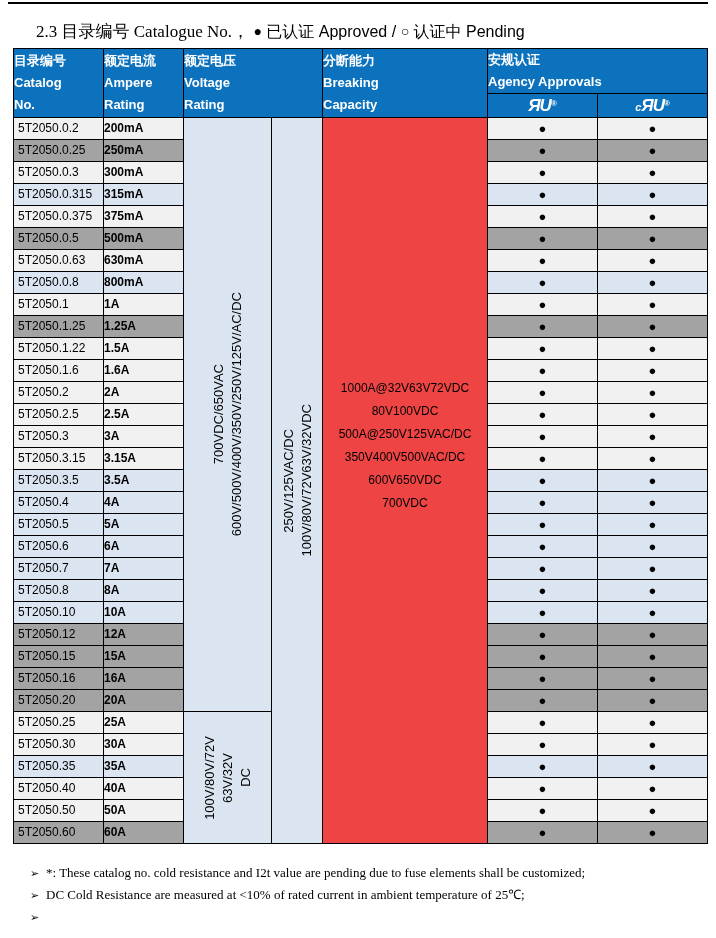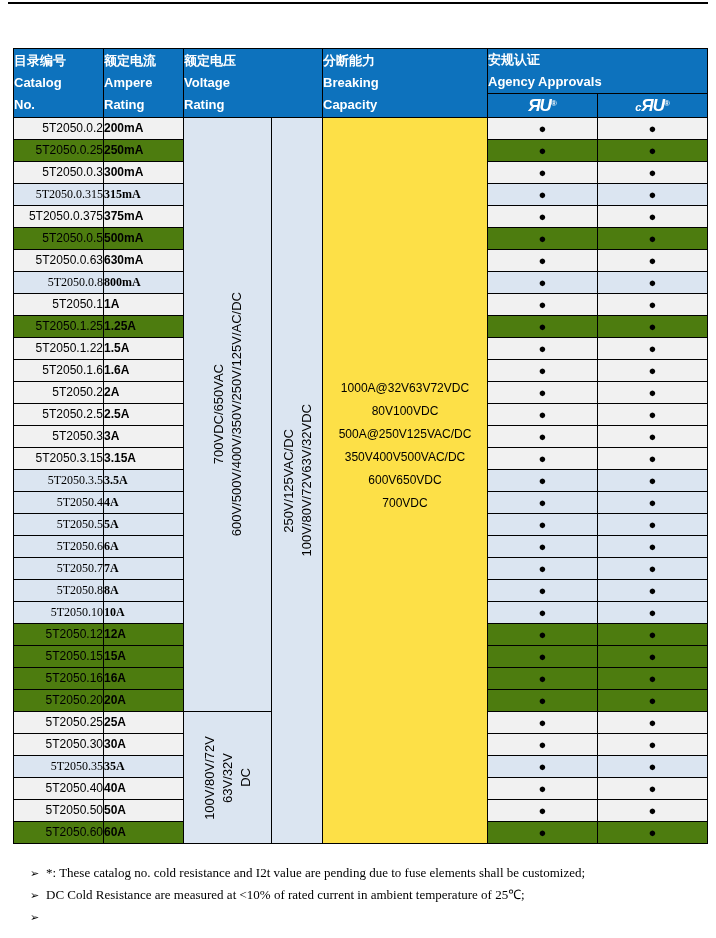--- a/index.html
+++ b/index.html
@@ -29,50 +29,58 @@
   thead .hline { line-height:22px; text-align:left; }
 
   .ul-mark { color:#fff; font-weight:bold; font-style:italic; white-space:nowrap; }
   .ul-main { font-size:17px; letter-spacing:-1px; }
   .ul-prefix { font-size:11px; }
   .ul-reg { font-size:8px; vertical-align:super; font-style:normal; }
   .logo-th { text-align:center; vertical-align:middle; }
 
   tbody tr { height:22px; }
   tbody td { font-size:12px; height:21px; line-height:21px; }
-  td.cat { text-align:right; padding-left:4px; }
+  td.cat { text-align:left; padding-left:4px; }
   td.amp { text-align:left; font-weight:bold; }
   td.dot-cell { text-align:center; font-size:13px; }
 
   .bg-gray  { background:#f1f1f1; }
-  .bg-peach { background:#4d7c0f; }
-  .bg-blue  { background:#dbe5f1;font-family:Liberation Serif, serif; }
+  .bg-peach { background:#a3a3a3; }
+  .bg-blue  { background:#dbe5f1; }
 
   td.vcell { background:#dbe5f1; vertical-align:middle; }
   .vwrap { display:flex; flex-direction:row; justify-content:center; align-items:center; gap:3px; }
   .vtext {
     writing-mode:vertical-rl; transform:rotate(180deg);
     white-space:nowrap; font-size:13px; line-height:15px; color:#000;
   }
 
-  td.break-cell { background:#fde047; vertical-align:middle; }
+  td.break-cell { background:#ef4444; vertical-align:middle; }
   .break-lines { text-align:center; font-size:12px; padding-bottom:70px; }
   .break-lines div { line-height:23px; }
 
   .notes { position:absolute; left:30px; top:866px; font-family:"Liberation Serif", serif; font-size:13px; }
   .note { display:flex; align-items:baseline; margin-bottom:8px; line-height:14px; }
   .note-bullet { width:16px; font-size:11px; flex:0 0 16px; }
 </style>
 </head>
 <body>
 
 <div class="page">
 
   <div class="top-rule"></div>
 
+  <div class="title">
+    <span class="serif">2.3 目录编号 Catalogue No.，</span>
+    <span class="sym">●</span>
+    <span class="sans">已认证 Approved</span>
+    <span class="sans">/</span>
+    <span class="sym">○</span>
+    <span class="sans">认证中 Pending</span>
+  </div>
 
   <table class="cat-table">
     <colgroup>
       <col class="c-cat">
         <col class="c-amp">
         <col class="c-va">
         <col class="c-vb">
       <col class="c-brk">
         <col class="c-ul">
         <col class="c-cul">

